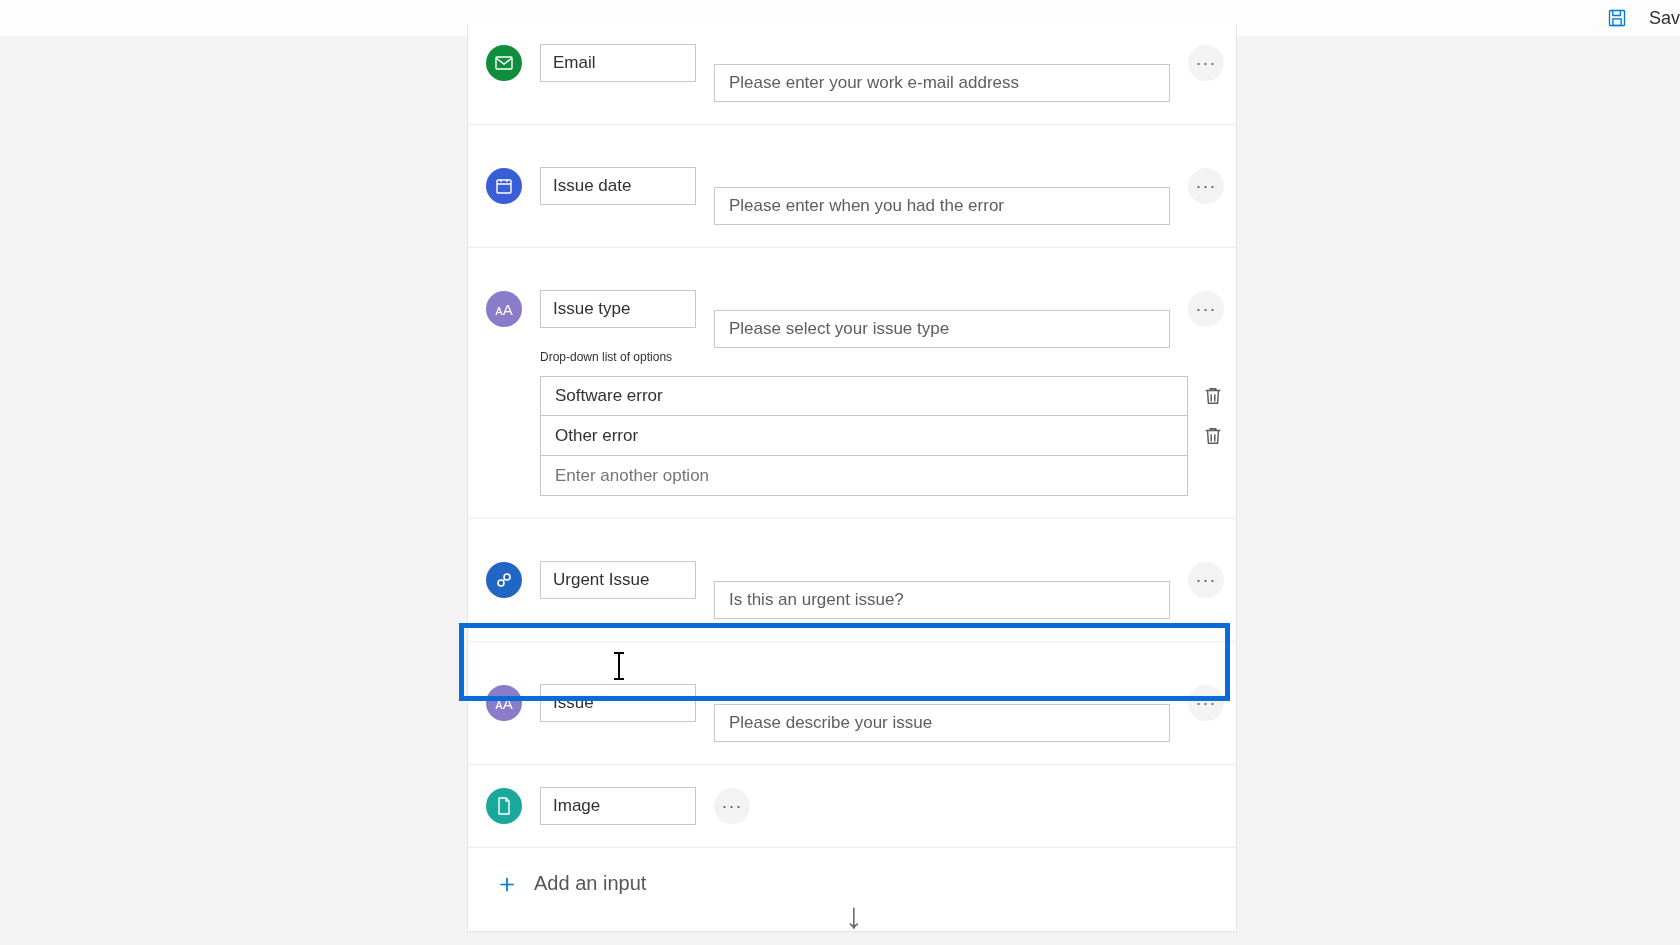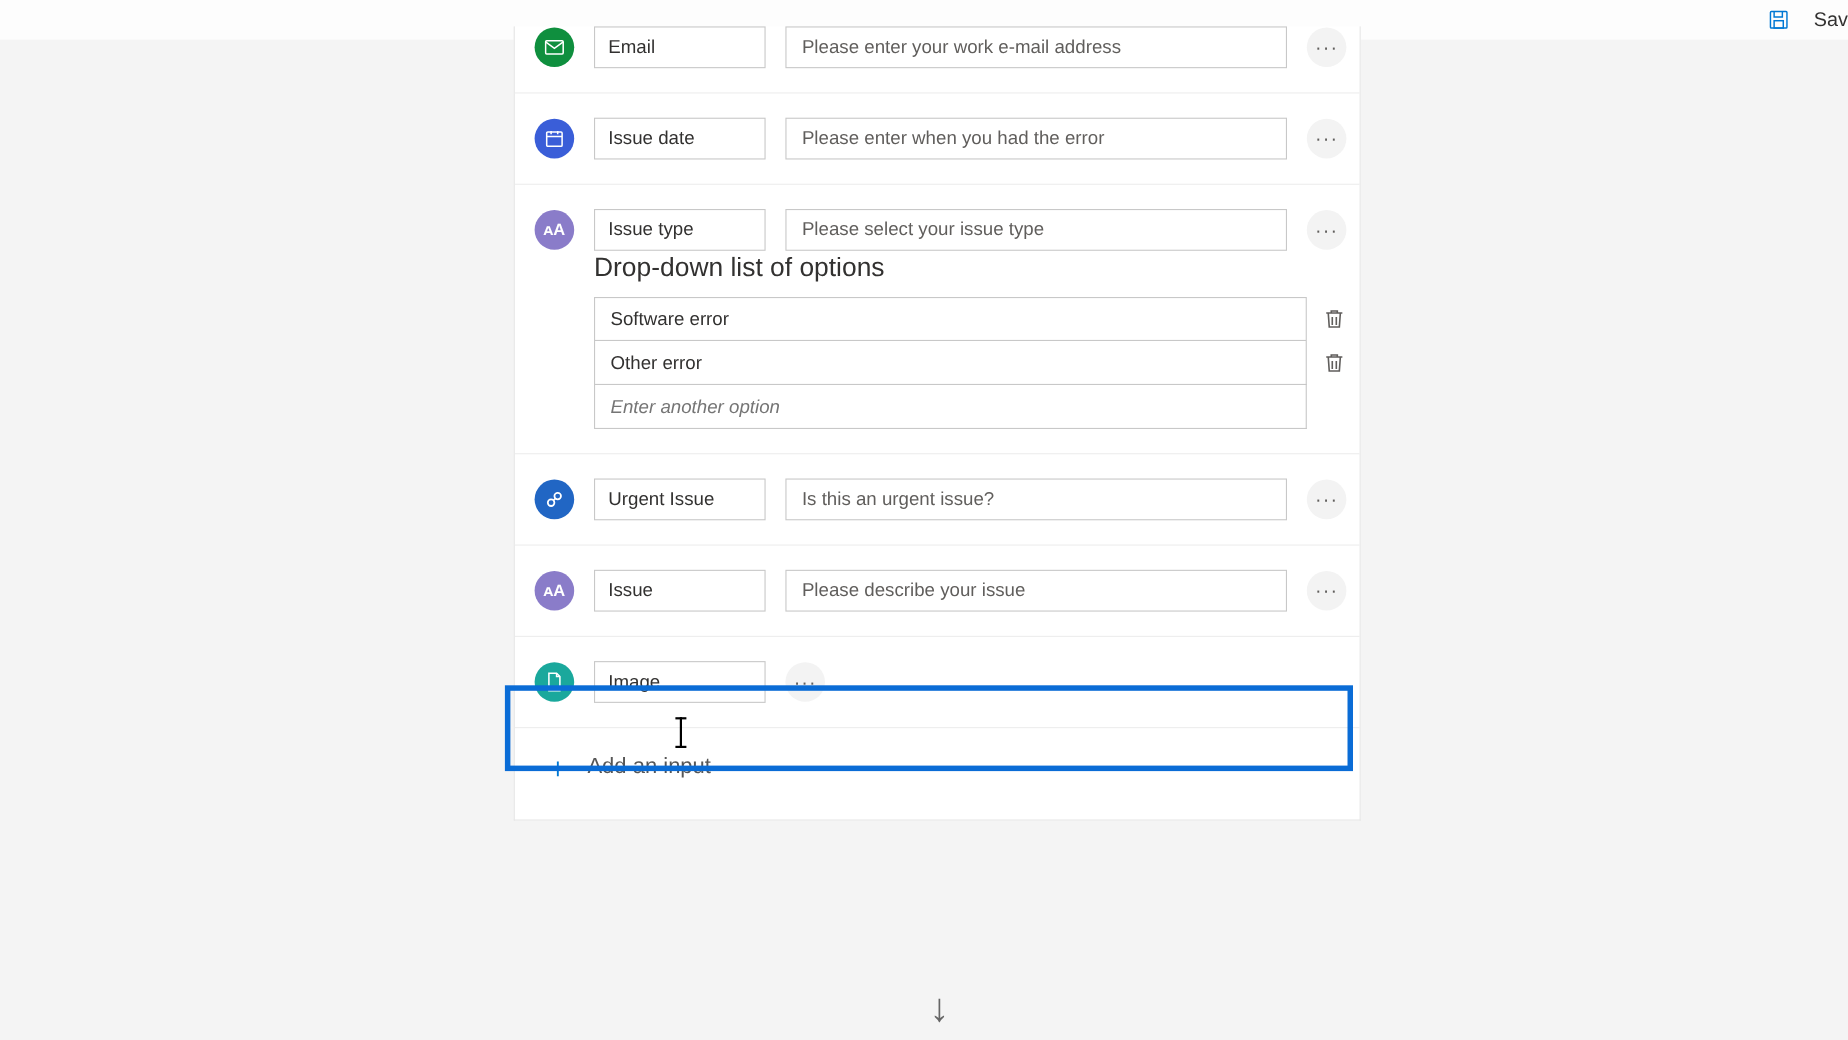--- a/index.html
+++ b/index.html
@@ -53,21 +53,21 @@
   .row.first { padding-top: 0; }
   .icon-circle {
     width: 36px; height: 36px;
     border-radius: 50%;
     display: flex;
     align-items: center;
     justify-content: center;
     flex-shrink: 0;
     color: #fff;
     font-size: 15px;
-    font-weight: 700;
+    font-weight: 400;
   }
   .ic-green  { background: #0f8f3e; }
   .ic-blue   { background: #3a5ed8; }
   .ic-purple { background: #8a7cc9; }
   .ic-link   { background: #2166c4; }
   .ic-teal   { background: #1aa89c; }
   .name-input {
     width: 156px;
     height: 38px;
     border: 1px solid #c8c8c8;
@@ -77,61 +77,62 @@
     background: #fff;
   }
   .desc-input {
     flex: 1;
     height: 38px;
     border: 1px solid #c8c8c8;
     padding: 0 14px;
     font-size: 17px;
     color: #605e5c;
     background: #fff;
+    margin-top: 40px;
   }
   .more-btn {
     width: 36px; height: 36px;
     border-radius: 50%;
     background: #f3f3f3;
     display: flex;
     align-items: center;
     justify-content: center;
     cursor: pointer;
     color: #605e5c;
     font-size: 18px;
     letter-spacing: 1px;
     flex-shrink: 0;
   }
   .dropdown-block {
     padding: 0 12px 22px 72px;
     border-bottom: 1px solid #ededed;
     margin-top: -12px;
   }
   .dropdown-label {
-    font-size: 24px;
+    font-size: 12px;
     color: #323130;
     margin-bottom: 12px;
   }
   .option-row {
     display: flex;
     align-items: center;
     gap: 14px;
     margin-bottom: 0;
   }
   .option-input {
     flex: 1;
     height: 40px;
     border: 1px solid #c8c8c8;
     padding: 0 14px;
     font-size: 17px;
     color: #323130;
     background: #fff;
   }
   .option-row + .option-row .option-input { border-top: none; }
-  .option-input.placeholder { color: #767676; font-style: italic; }
+  .option-input.placeholder { color: #767676; }
   .trash-btn {
     width: 22px; height: 22px;
     cursor: pointer;
     color: #605e5c;
     flex-shrink: 0;
   }
   .highlight {
     position: absolute;
     border: 5px solid #0a6cd6;
     pointer-events: none;

